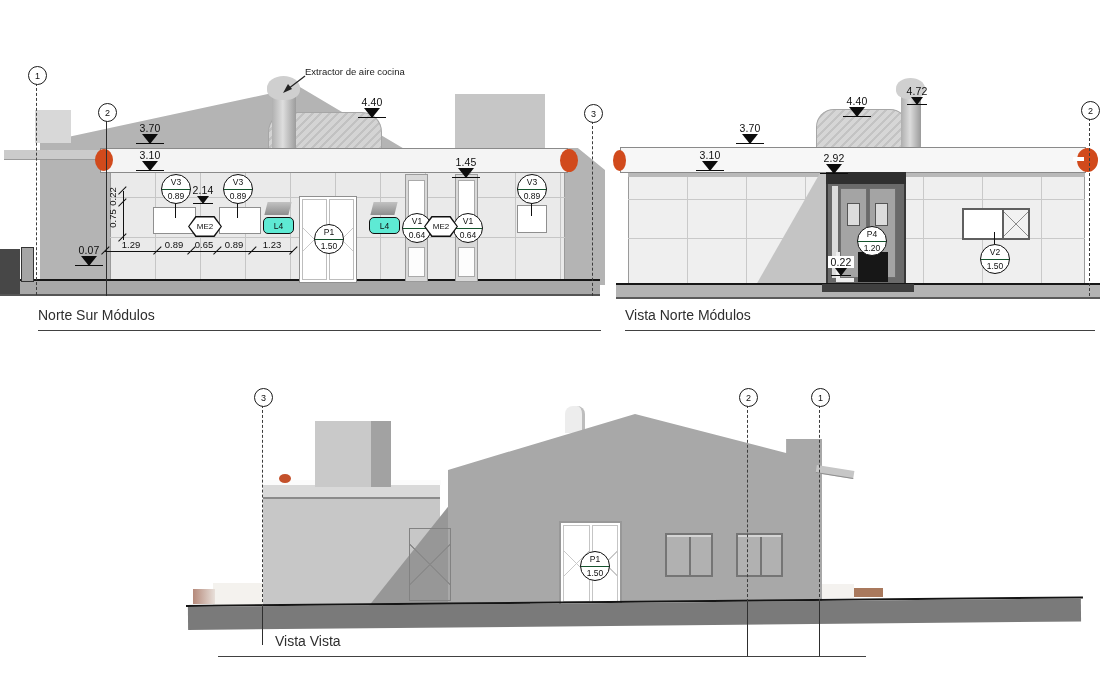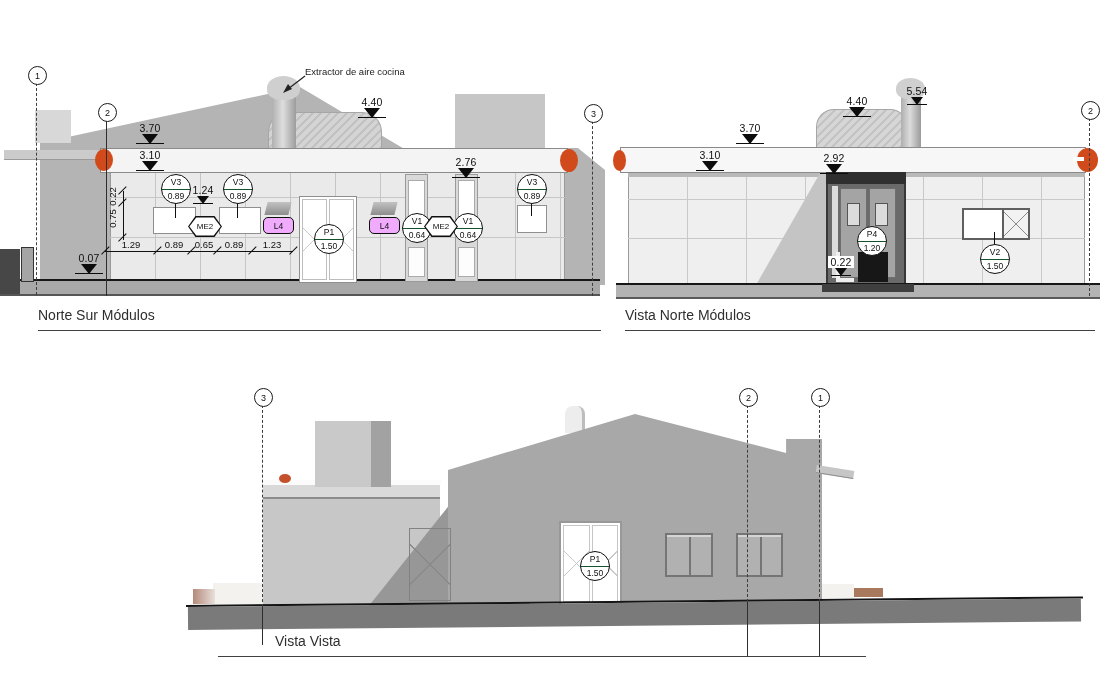--- a/index.html
+++ b/index.html
@@ -21,21 +21,21 @@
   .lvl.onwhite .num{background:#fff;padding:0 2px;}
   
   .tag{position:absolute;width:28px;height:28px;border:1.3px solid #0f0f0f;border-radius:50%;background:#fff;
        display:flex;flex-direction:column;z-index:40;}
   .tag span{flex:1;display:flex;align-items:center;justify-content:center;font-size:8.5px;line-height:1;color:#0f0f0f;}
   .tag span:first-child{border-bottom:1px solid #14532d;}
   .hex{position:absolute;width:34px;height:21px;z-index:40;}
   .hex .o{position:absolute;inset:0;background:#0f0f0f;clip-path:polygon(22% 0,78% 0,100% 50%,78% 100%,22% 100%,0 50%);}
   .hex .i{position:absolute;inset:1.4px;background:#fff;clip-path:polygon(22% 0,78% 0,100% 50%,78% 100%,22% 100%,0 50%);}
   .hex .t{position:absolute;inset:0;display:flex;align-items:center;justify-content:center;font-size:8px;color:#0f0f0f;}
-  .lbox{position:absolute;width:29px;height:15px;border:1.6px solid #0f0f0f;border-radius:5px;background:#f0abfc;
+  .lbox{position:absolute;width:29px;height:15px;border:1.6px solid #0f0f0f;border-radius:5px;background:#5eead4;
         display:flex;align-items:center;justify-content:center;font-size:8.5px;color:#0f0f0f;z-index:40;}
   .ldr{position:absolute;width:0;border-left:1.1px solid #0f0f0f;z-index:38;}
   
   .dimnum{position:absolute;font-size:9.5px;color:#0f0f0f;z-index:36;text-align:center;}
   .dline{position:absolute;border-top:1.1px solid #111;z-index:36;}
   .dlinev{position:absolute;border-left:1.1px solid #111;z-index:36;}
   .tick{position:absolute;width:11px;height:1.4px;background:#111;transform:rotate(-45deg);z-index:36;}
   .vdim{transform:rotate(-90deg);}
   
   .win{position:absolute;background:#fff;border:1.8px solid #8f8f8f;z-index:15;box-sizing:border-box;}
@@ -127,30 +127,30 @@
         <span class="num">3.10</span>
         <span class="tri"></span>
         <span class="base"></span>
       </div>
     <div class="lvl" style="left:355px;top:96px;">
         <span class="num">4.40</span>
         <span class="tri"></span>
         <span class="base"></span>
       </div>
     <div class="lvl" style="left:449px;top:156px;">
-        <span class="num">2.76</span>
+        <span class="num">1.45</span>
         <span class="tri"></span>
         <span class="base"></span>
       </div>
     <div class="lvl small" style="left:186px;top:184px;">
-        <span class="num">1.24</span>
-        <span class="tri"></span>
-        <span class="base"></span>
-      </div>
-    <div class="lvl" style="left:72px;top:252px;">
+        <span class="num">2.14</span>
+        <span class="tri"></span>
+        <span class="base"></span>
+      </div>
+    <div class="lvl" style="left:72px;top:244px;">
         <span class="num">0.07</span>
         <span class="tri"></span>
         <span class="base"></span>
       </div>
 
     <div class="tag" style="left:161px;top:174px;">
         <span>V3</span>
         <span>0.89</span>
       </div>
     <div class="ldr" style="left:175px;top:202px;height:16px;"></div>
@@ -266,21 +266,21 @@
         <span class="num">3.10</span>
         <span class="tri"></span>
         <span class="base"></span>
       </div>
     <div class="lvl" style="left:840px;top:95px;">
         <span class="num">4.40</span>
         <span class="tri"></span>
         <span class="base"></span>
       </div>
     <div class="lvl small" style="left:900px;top:85px;">
-        <span class="num">5.54</span>
+        <span class="num">4.72</span>
         <span class="tri"></span>
         <span class="base"></span>
       </div>
     <div class="lvl" style="left:817px;top:152px;">
         <span class="num">2.92</span>
         <span class="tri"></span>
         <span class="base"></span>
       </div>
     <div class="lvl small onwhite" style="left:824px;top:256px;">
         <span class="num">0.22</span>

